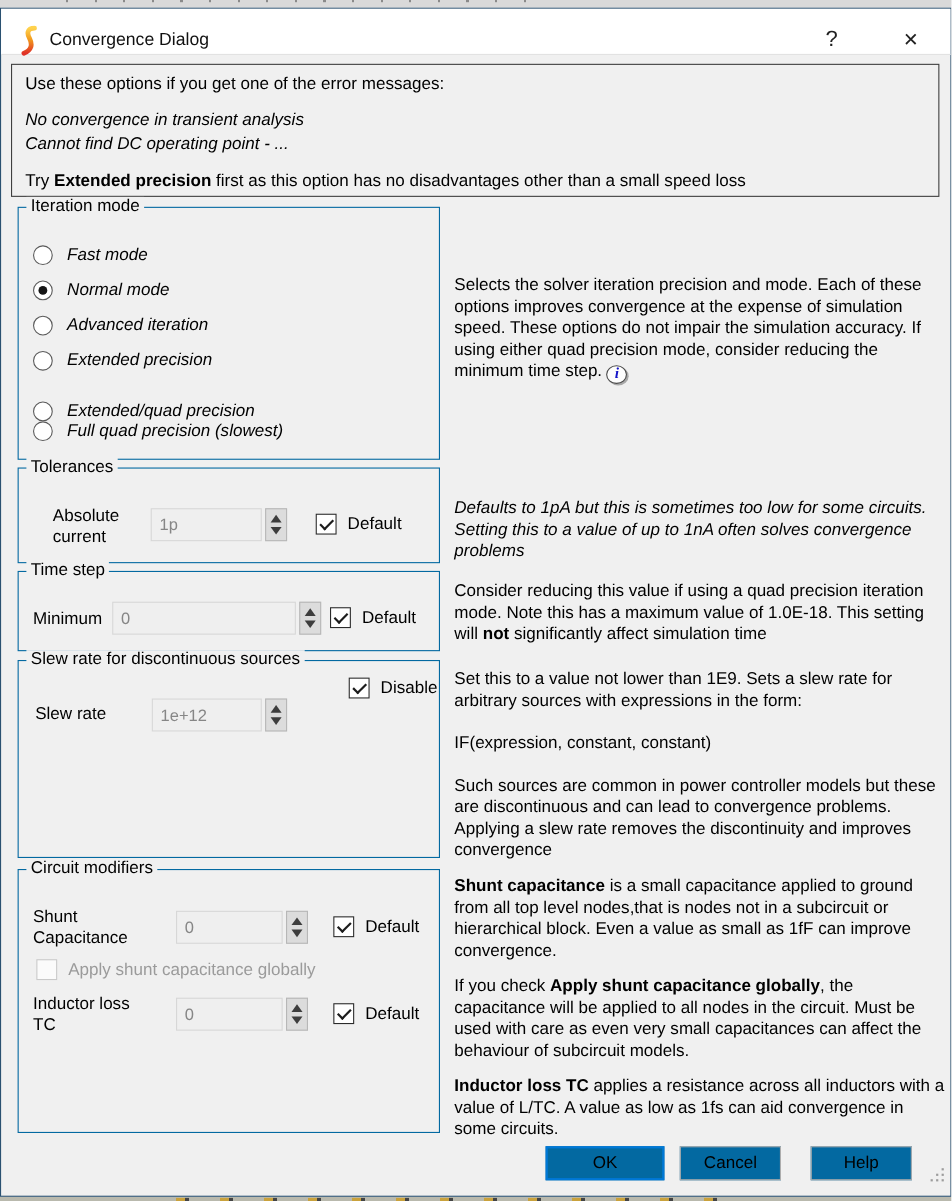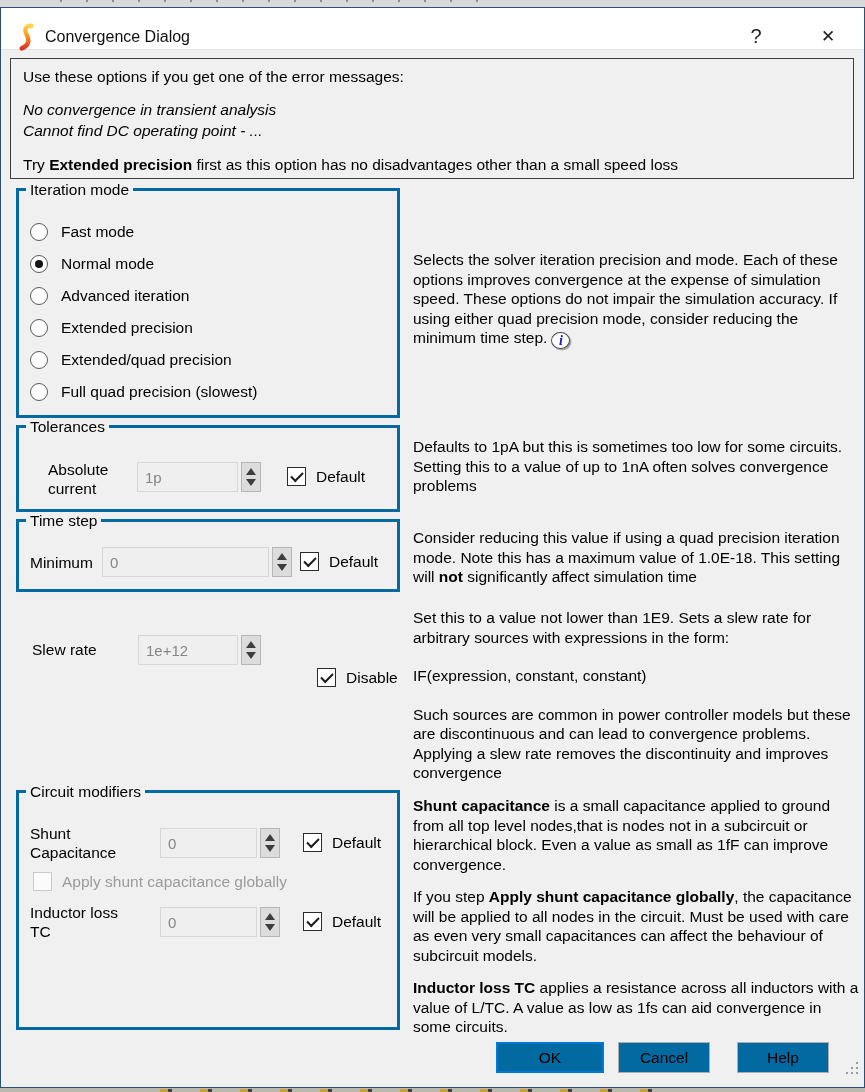--- a/index.html
+++ b/index.html
@@ -19,33 +19,33 @@
   .tb-btn { position:absolute; top:14px; width:30px; height:28px; display:flex; align-items:center; justify-content:center; color:#222; cursor:default; }
   .tb-help { left:740px; font-size:20px; font-weight:300; }
   .tb-close { left:812px; font-size:17px; font-weight:300; }
 
   
   .infobox { position:absolute; left:10px; top:58px; width:844px; height:121px; border:1px solid #3f3f3f; background:#f0f0f0; padding:9px 12px; font-size:15.5px; }
   .infobox .errors { margin-top:13px; font-style:italic; line-height:21px; }
   .infobox .advice { margin-top:15px; }
 
   
-  .group { position:absolute; border:3px solid #0369a1; background:#f0f0f0; }
+  .group { position:absolute; border:1px solid #0369a1; background:#f0f0f0; }
   .group-title { position:absolute; top:-10px; left:7px; background:#f0f0f0; padding:0 4px; font-size:15.5px; color:#000; }
   #grp-iteration { left:16px; top:188px; width:384px; height:230px; }
   #grp-tolerances { left:16px; top:425px; width:384px; height:87px; }
   #grp-timestep  { left:16px; top:519px; width:384px; height:73px; }
   #grp-slew      { left:16px; top:600px; width:384px; height:180px; }
   #grp-circuit   { left:16px; top:790px; width:384px; height:240px; }
 
   
   .radio-row { position:absolute; left:30px; height:20px; display:flex; align-items:center; }
   .radio { width:18px; height:18px; border-radius:50%; border:1px solid #5a5a5a; background:#fff; position:relative; flex:0 0 auto; }
   .radio.checked::after { content:""; position:absolute; left:4px; top:4px; width:8px; height:8px; border-radius:50%; background:#141414; }
-  .radio-label { margin-left:13px; font-size:15.5px; white-space:nowrap; }
+  .radio-label { margin-left:13px; font-size:15.5px; white-space:nowrap;font-style:italic; }
 
   
   .field { position:absolute; height:30px; background:#efefef; border:1px solid #d7d7d7; color:#868686; font-size:15px; display:flex; align-items:center; padding-left:7px; }
   .spinner { position:absolute; width:20px; height:30px; background:#dcdcdc; border:1px solid #b7b7b7; display:flex; flex-direction:column; align-items:center; justify-content:center; gap:4px; }
   .spin-up { width:0; height:0; border-left:5px solid transparent; border-right:5px solid transparent; border-bottom:7px solid #3d3d3d; }
   .spin-down { width:0; height:0; border-left:5px solid transparent; border-right:5px solid transparent; border-top:7px solid #3d3d3d; }
 
   
   .cb-row { position:absolute; display:flex; align-items:center; }
   .checkbox { width:19px; height:19px; background:#fff; border:1px solid #2b2b2b; position:relative; flex:0 0 auto; }
@@ -116,21 +116,21 @@
     <span class="radio-label">Normal mode</span>
   </div>
   <div class="radio-row" style="top:286px;">
     <span class="radio"></span>
     <span class="radio-label">Advanced iteration</span>
   </div>
   <div class="radio-row" style="top:318px;">
     <span class="radio"></span>
     <span class="radio-label">Extended precision</span>
   </div>
-  <div class="radio-row" style="top:350px;">
+  <div class="radio-row" style="top:364px;">
     <span class="radio"></span>
     <span class="radio-label">Extended/quad precision</span>
   </div>
   <div class="radio-row" style="top:382px;">
     <span class="radio"></span>
     <span class="radio-label">Full quad precision (slowest)</span>
   </div>
 
   <div class="group" id="grp-tolerances">
     <span class="group-title">Tolerances</span>
@@ -153,27 +153,30 @@
   <div class="field" style="left:102px; top:547px; width:167px;">0</div>
   <div class="spinner" style="left:272px; top:547px;">
     <span class="spin-up"></span>
     <span class="spin-down"></span>
   </div>
   <div class="cb-row" style="left:300px; top:552px;">
     <span class="checkbox checked"></span>
     <span class="cb-label">Default</span>
   </div>
 
+  <div class="group" id="grp-slew">
+    <span class="group-title">Slew rate for discontinuous sources</span>
+  </div>
   <div class="ctl-label" style="left:32px; top:640px;">Slew rate</div>
   <div class="field" style="left:138px; top:635px; width:100px;">1e+12</div>
   <div class="spinner" style="left:241px; top:635px;">
     <span class="spin-up"></span>
     <span class="spin-down"></span>
   </div>
-  <div class="cb-row" style="left:285px; top:668px;padding-left:32px;">
+  <div class="cb-row" style="left:285px; top:616px;padding-left:32px;">
     <span class="checkbox checked"></span>
     <span class="cb-label">Disable</span>
   </div>
 
   <div class="group" id="grp-circuit">
     <span class="group-title">Circuit modifiers</span>
   </div>
   <div class="ctl-label" style="left:30px; top:824px; width:110px;">Shunt Capacitance</div>
   <div class="field" style="left:160px; top:828px; width:97px;">0</div>
   <div class="spinner" style="left:260px; top:828px;">
@@ -195,34 +198,34 @@
     <span class="spin-down"></span>
   </div>
   <div class="cb-row" style="left:303px; top:912px;">
     <span class="checkbox checked"></span>
     <span class="cb-label">Default</span>
   </div>
 
   <div class="desc" style="top:250px;">
     <p><span><span>Selects the solver iteration precision and mode. Each of these options improves convergence at the expense of simulation speed. These options do not impair the simulation accuracy. If using either quad precision mode, consider reducing the minimum time step.</span></span><span class="info-icon">i</span></p>
   </div>
-  <div class="desc" style="top:437px;">
+  <div class="desc" style="top:452px;font-style:italic;">
     <p>Defaults to 1pA but this is sometimes too low for some circuits. Setting this to a value of up to 1nA often solves convergence problems</p>
   </div>
   <div class="desc" style="top:528px;">
     <p><span>Consider reducing this value if using a quad precision iteration mode. Note this has a maximum value of 1.0E-18. This setting will </span><span style="font-weight: 700;">not</span><span> significantly affect simulation time</span></p>
   </div>
   <div class="desc" style="top:608px;">
     <p>Set this to a value not lower than 1E9. Sets a slew rate for arbitrary sources with expressions in the form:</p>
     <p class="gap"><span>IF(</span><span style="">expression, constant, constant</span><span>)</span></p>
     <p class="gap">Such sources are common in power controller models but these are discontinuous and can lead to convergence problems. Applying a slew rate removes the discontinuity and improves convergence</p>
   </div>
   <div class="desc" style="top:796px;">
     <p><span style="font-weight: 700;">Shunt capacitance</span><span> is a small capacitance applied to ground from all top level nodes,that is nodes not in a subcircuit or hierarchical block. Even a value as small as 1fF can improve convergence.</span></p>
-    <p style="margin-top:13px;"><span>If you step </span><span style="font-weight: 700;">Apply shunt capacitance globally</span><span>, the capacitance will be applied to all nodes in the circuit. Must be used with care as even very small capacitances can affect the behaviour of subcircuit models.</span></p>
+    <p style="margin-top:13px;"><span>If you check </span><span style="font-weight: 700;">Apply shunt capacitance globally</span><span>, the capacitance will be applied to all nodes in the circuit. Must be used with care as even very small capacitances can affect the behaviour of subcircuit models.</span></p>
     <p style="margin-top:13px;"><span style="font-weight: 700;">Inductor loss TC</span><span> applies a resistance across all inductors with a value of L/TC. A value as low as 1fs can aid convergence in some circuits.</span></p>
   </div>
 
   <button class="btn btn-ok">OK</button>
   <button class="btn btn-cancel">Cancel</button>
   <button class="btn btn-help">Help</button>
 
   <div class="size-grip">
     <i style="left:10px; top:0;"></i>
     <i style="left:10px; top:5px;"></i>

